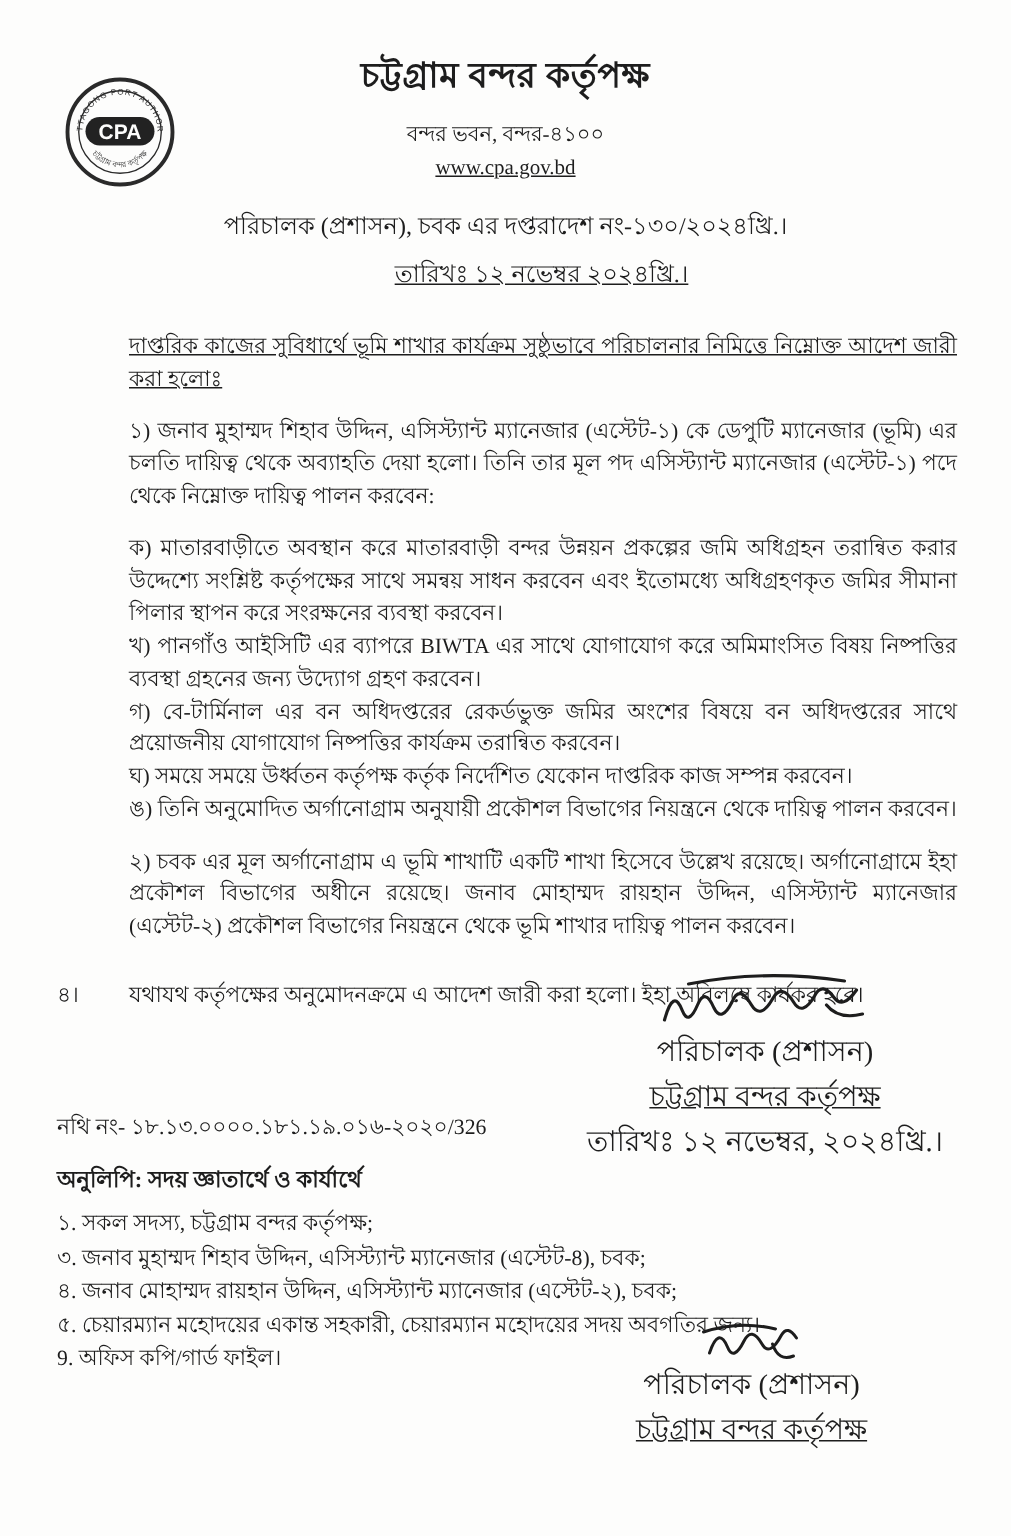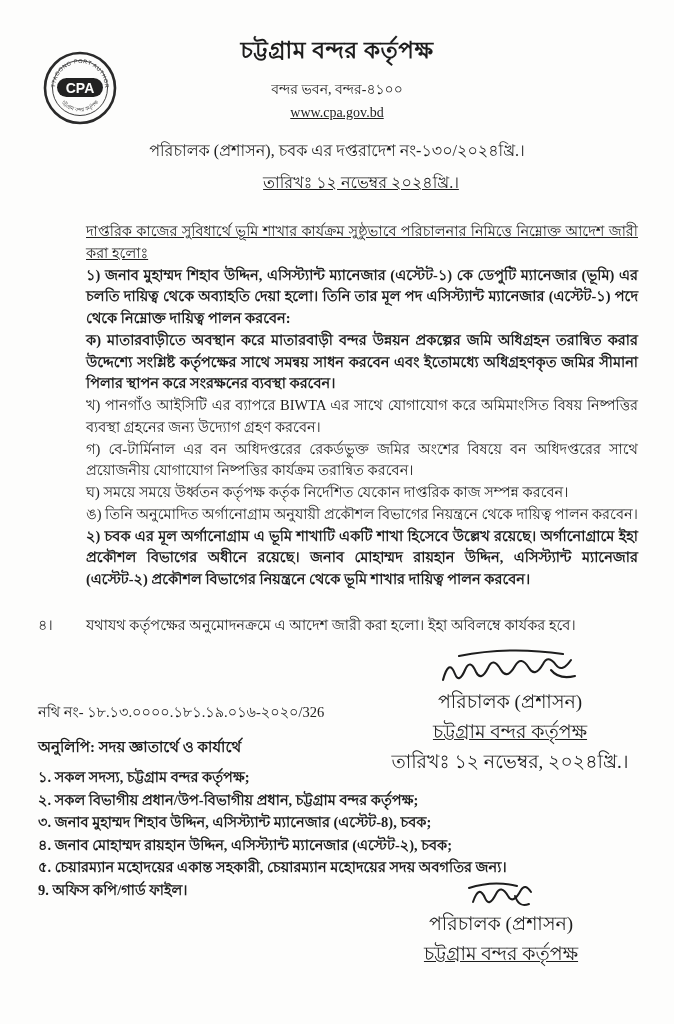--- a/index.html
+++ b/index.html
@@ -27,21 +27,21 @@
   .memo-line{font-size:16px;margin-top:17px;}
   .date-line{font-size:16px;margin-top:5px;text-decoration:underline;padding-left:48px;}
   
   .doc-body{
     margin:24px 36px 0 86px;
     font-size:14.5px;line-height:1.5;text-align:justify;
   }
   .doc-body p{margin:0 0 0 0;}
   .para{margin-top:10px;}
   .para.first{margin-top:0;text-decoration:underline;}
-  .para.gap{font-weight:bold;}
+  .para.gap{margin-top:13px;}
   
   .closing{
     display:flex;margin:24px 36px 0 38px;
     font-size:14.5px;line-height:1.5;
   }
   .closing .num{width:48px;flex:0 0 48px;}
   .closing .txt{flex:1;text-align:justify;}
   
   .sig{position:absolute;text-align:center;font-size:19px;line-height:1.45;}
   .sig-top{top:646px;right:26px;width:276px;}
@@ -50,21 +50,21 @@
   .sig .desig{margin-top:-2px;}
   .sig .org{text-decoration:underline;margin-top:2px;}
   .sig .sdate{margin-top:3px;}
   
   .file-no{
     margin:64px 0 0 38px;font-size:14.5px;
   }
   .dist{margin:10px 0 0 38px;font-size:14.5px;}
   .dist-heading{font-weight:bold;font-size:15px;}
   .dist-list{list-style:none;margin:7px 0 0 0;padding:0;}
-  .dist-list li{margin:0;padding:1.5px 0;line-height:1.35;font-weight:bold;}
+  .dist-list li{margin:0;padding:1.5px 0;line-height:1.35;}
 </style>
 </head>
 <body>
 
 <div class="page">
 
   <div class="letterhead">
 
     <div class="seal">
       <svg viewBox="0 0 76 76" width="76" height="76">
@@ -120,21 +120,20 @@
     <div class="org">চট্টগ্রাম বন্দর কর্তৃপক্ষ</div>
     <div class="sdate">তারিখঃ ১২ নভেম্বর, ২০২৪খ্রি.।</div>
   </div>
 
   <div class="file-no">নথি নং- ১৮.১৩.০০০০.১৮১.১৯.০১৬-২০২০/326</div>
 
   <div class="dist">
     <div class="dist-heading">অনুলিপি: সদয় জ্ঞাতার্থে ও কার্যার্থে</div>
     <ul class="dist-list">
       <li>১. সকল সদস্য, চট্টগ্রাম বন্দর কর্তৃপক্ষ;</li>
-      <li>২. সকল বিভাগীয় প্রধান/উপ-বিভাগীয় প্রধান, চট্টগ্রাম বন্দর কর্তৃপক্ষ;</li>
       <li>৩. জনাব মুহাম্মদ শিহাব উদ্দিন, এসিস্ট্যান্ট ম্যানেজার (এস্টেট-8), চবক;</li>
       <li>৪. জনাব মোহাম্মদ রায়হান উদ্দিন, এসিস্ট্যান্ট ম্যানেজার (এস্টেট-২), চবক;</li>
       <li>৫. চেয়ারম্যান মহোদয়ের একান্ত সহকারী, চেয়ারম্যান মহোদয়ের সদয় অবগতির জন্য।</li>
       <li>9. অফিস কপি/গার্ড ফাইল।</li>
     </ul>
   </div>
 
   <div class="sig sig-bottom">
     <svg width="84" height="34" viewBox="0 0 84 34">
       <g fill="none" stroke="#1d1d1d" stroke-width="2" stroke-linecap="round">

